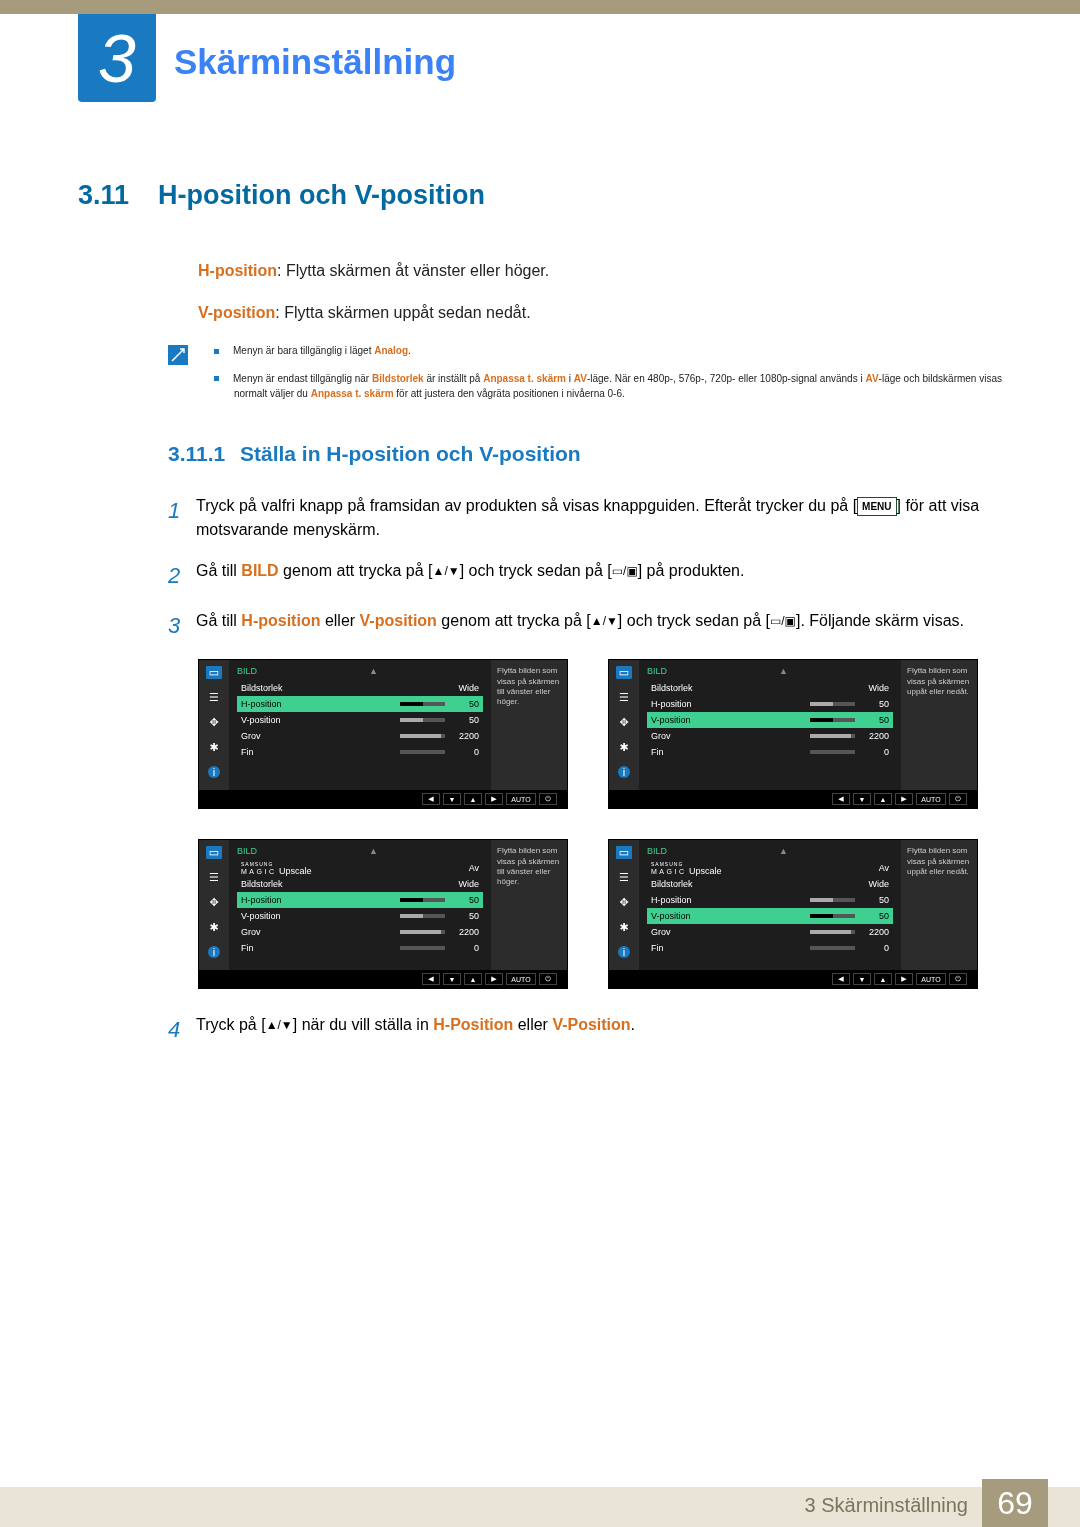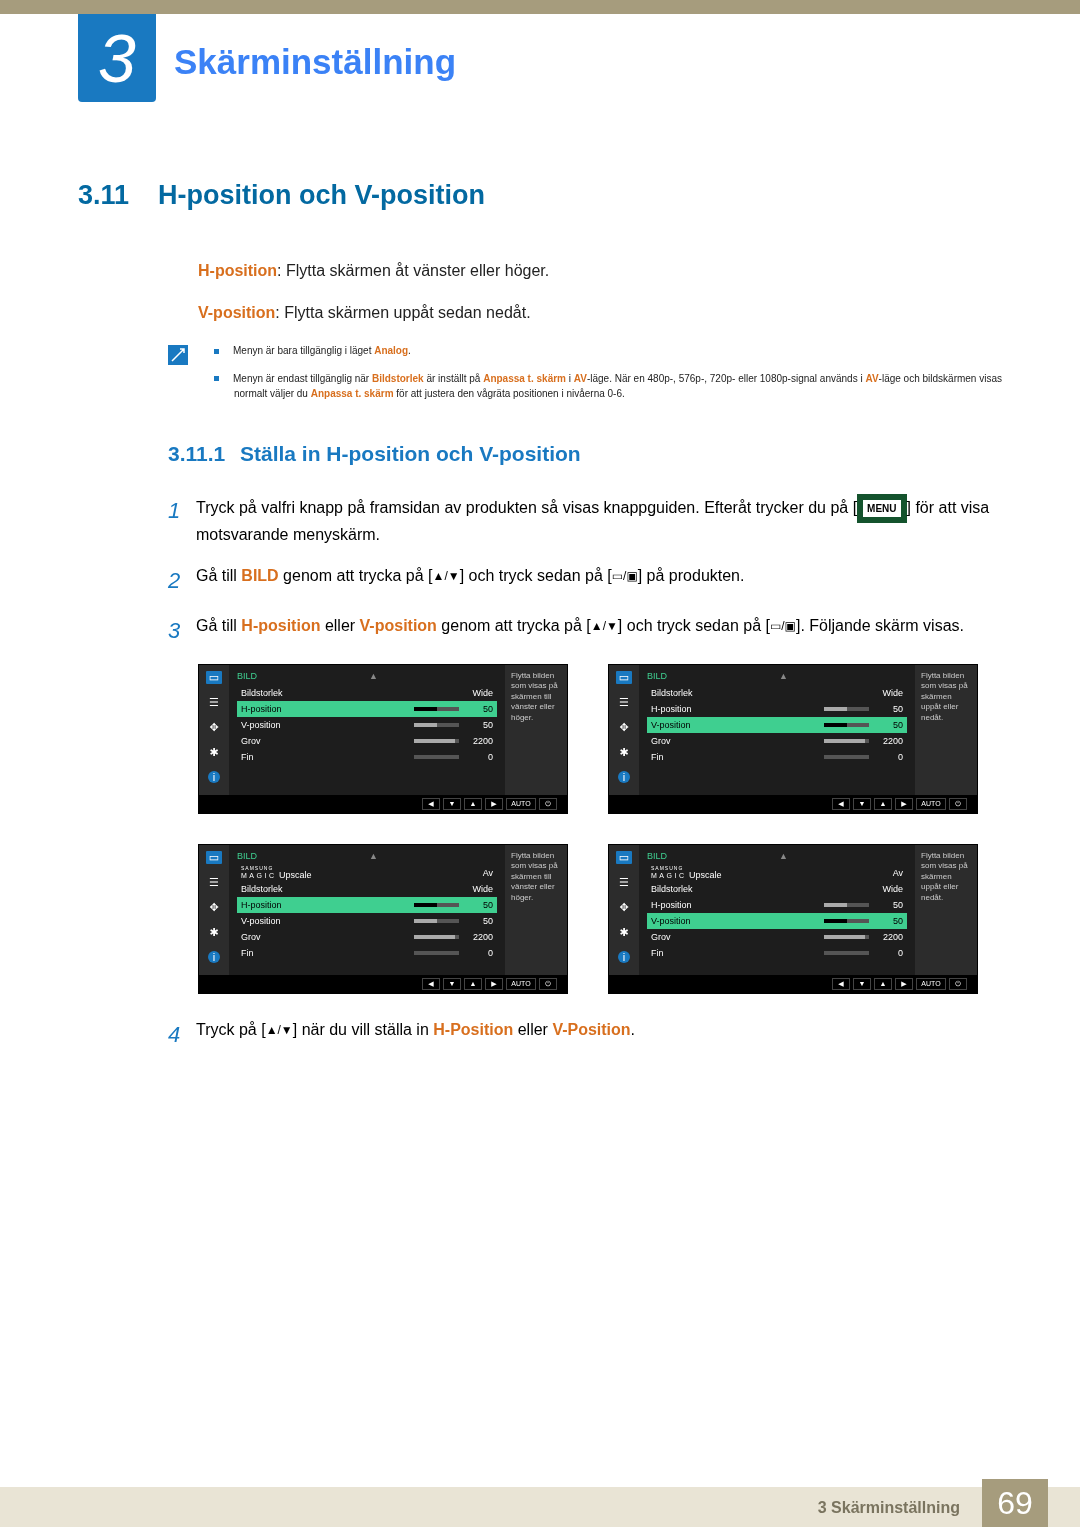--- a/index.html
+++ b/index.html
@@ -104,21 +104,21 @@
     color: #1979c1;
     font-style: italic;
     font-size: 22px;
     width: 28px;
     flex-shrink: 0;
     font-weight: 300;
   }
   .step-body { flex: 1; }
   .menu-btn {
     display: inline-block;
-    border: 6px solid #14532d;
+    border: 1px solid #14532d;
     padding: 1px 4px;
     font-size: 10px;
     font-weight: bold;
     vertical-align: middle;
   }
   .icon-sm { font-size: 12px; vertical-align: middle;}
   .osd-grid {
     margin-left: 120px;
     display: grid;
     grid-template-columns: 370px 370px;
@@ -147,42 +147,42 @@
   .osd-sidebar .ico.monitor { background:#1979c1; border-radius:1px; }
   .osd-main { flex:1; background:#1d1d1d; padding:6px 8px 8px 8px; min-width:0;}
   .osd-title { color:#3fcf90; font-size:9px; margin-bottom:4px; }
   .osd-row { display:flex; align-items:center; height:16px; padding:0 4px;}
   .osd-row.highlight { background:#3fcf90; color:#000;}
   .osd-row .label { flex:1; }
   .osd-row .bar { width:45px; height:4px; background:#555; margin-right:8px; position:relative;}
   .osd-row .bar .fill{ position:absolute; left:0; top:0; bottom:0; background:#aaa;}
   .osd-row.highlight .bar .fill{ background:#000;}
   .osd-row .val { width:26px; text-align:right; }
-  .osd-desc { width:62px; background:#2c2c2c; font-size:8px; padding:6px; color:#ccc; line-height:1.3;}
+  .osd-desc { width:76px; background:#2c2c2c; font-size:8px; padding:6px; color:#ccc; line-height:1.3;}
   .osd-up-caret { color:#888; font-size:9px; position:absolute; top:6px; left:170px;}
   .osd-footer {
     height:18px; background:#000; display:flex; align-items:center; justify-content:flex-end;
     gap:3px; padding:0 10px; font-size:8px; color:#fff;
   }
   .osd-footer .navbtn{ width:18px; height:12px; border:1px solid #444; display:flex; align-items:center; justify-content:center; font-size:7px;}
   .magic {font-size:7px; letter-spacing: 2.5px;}
   .magic-sub {font-size:5px; letter-spacing:1px; display:block; margin-bottom:-1px;}
   
   .footer {
     position: absolute;
     bottom: 0; left:0; right:0;
     height: 48px;
   }
   .footer-bar {
     position:absolute; bottom:0; left:0; right:0; height:40px;
     background:#e9e4d5;
   }
   .footer-label {
-    position:absolute; right:120px; bottom:10px;
-    font-size:16px; color:#7a745f; font-weight:bold;
+    position:absolute; right:112px; bottom:10px;
+    font-size:20px; color:#7a745f; font-weight:normal;
   }
   .footer-pagenum-box{
     position:absolute; right:32px; bottom:0; width:66px; height:48px;
     background:#a69c7d; color:#fff; font-size:32px;
     display:flex; align-items:center; justify-content:center;
     font-weight:300;
   }
 </style>
 </head>
 <body>

